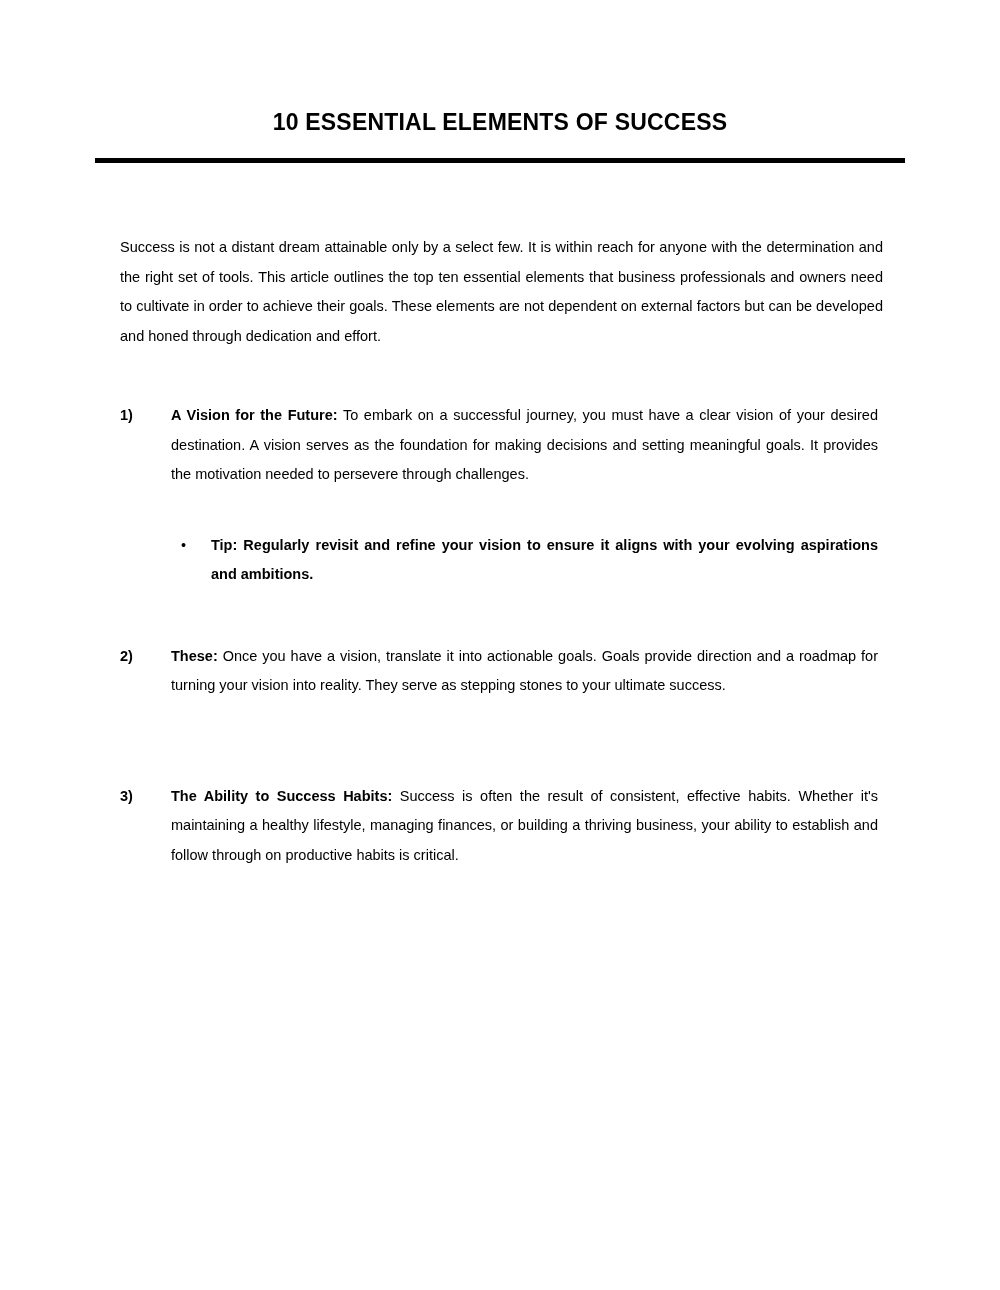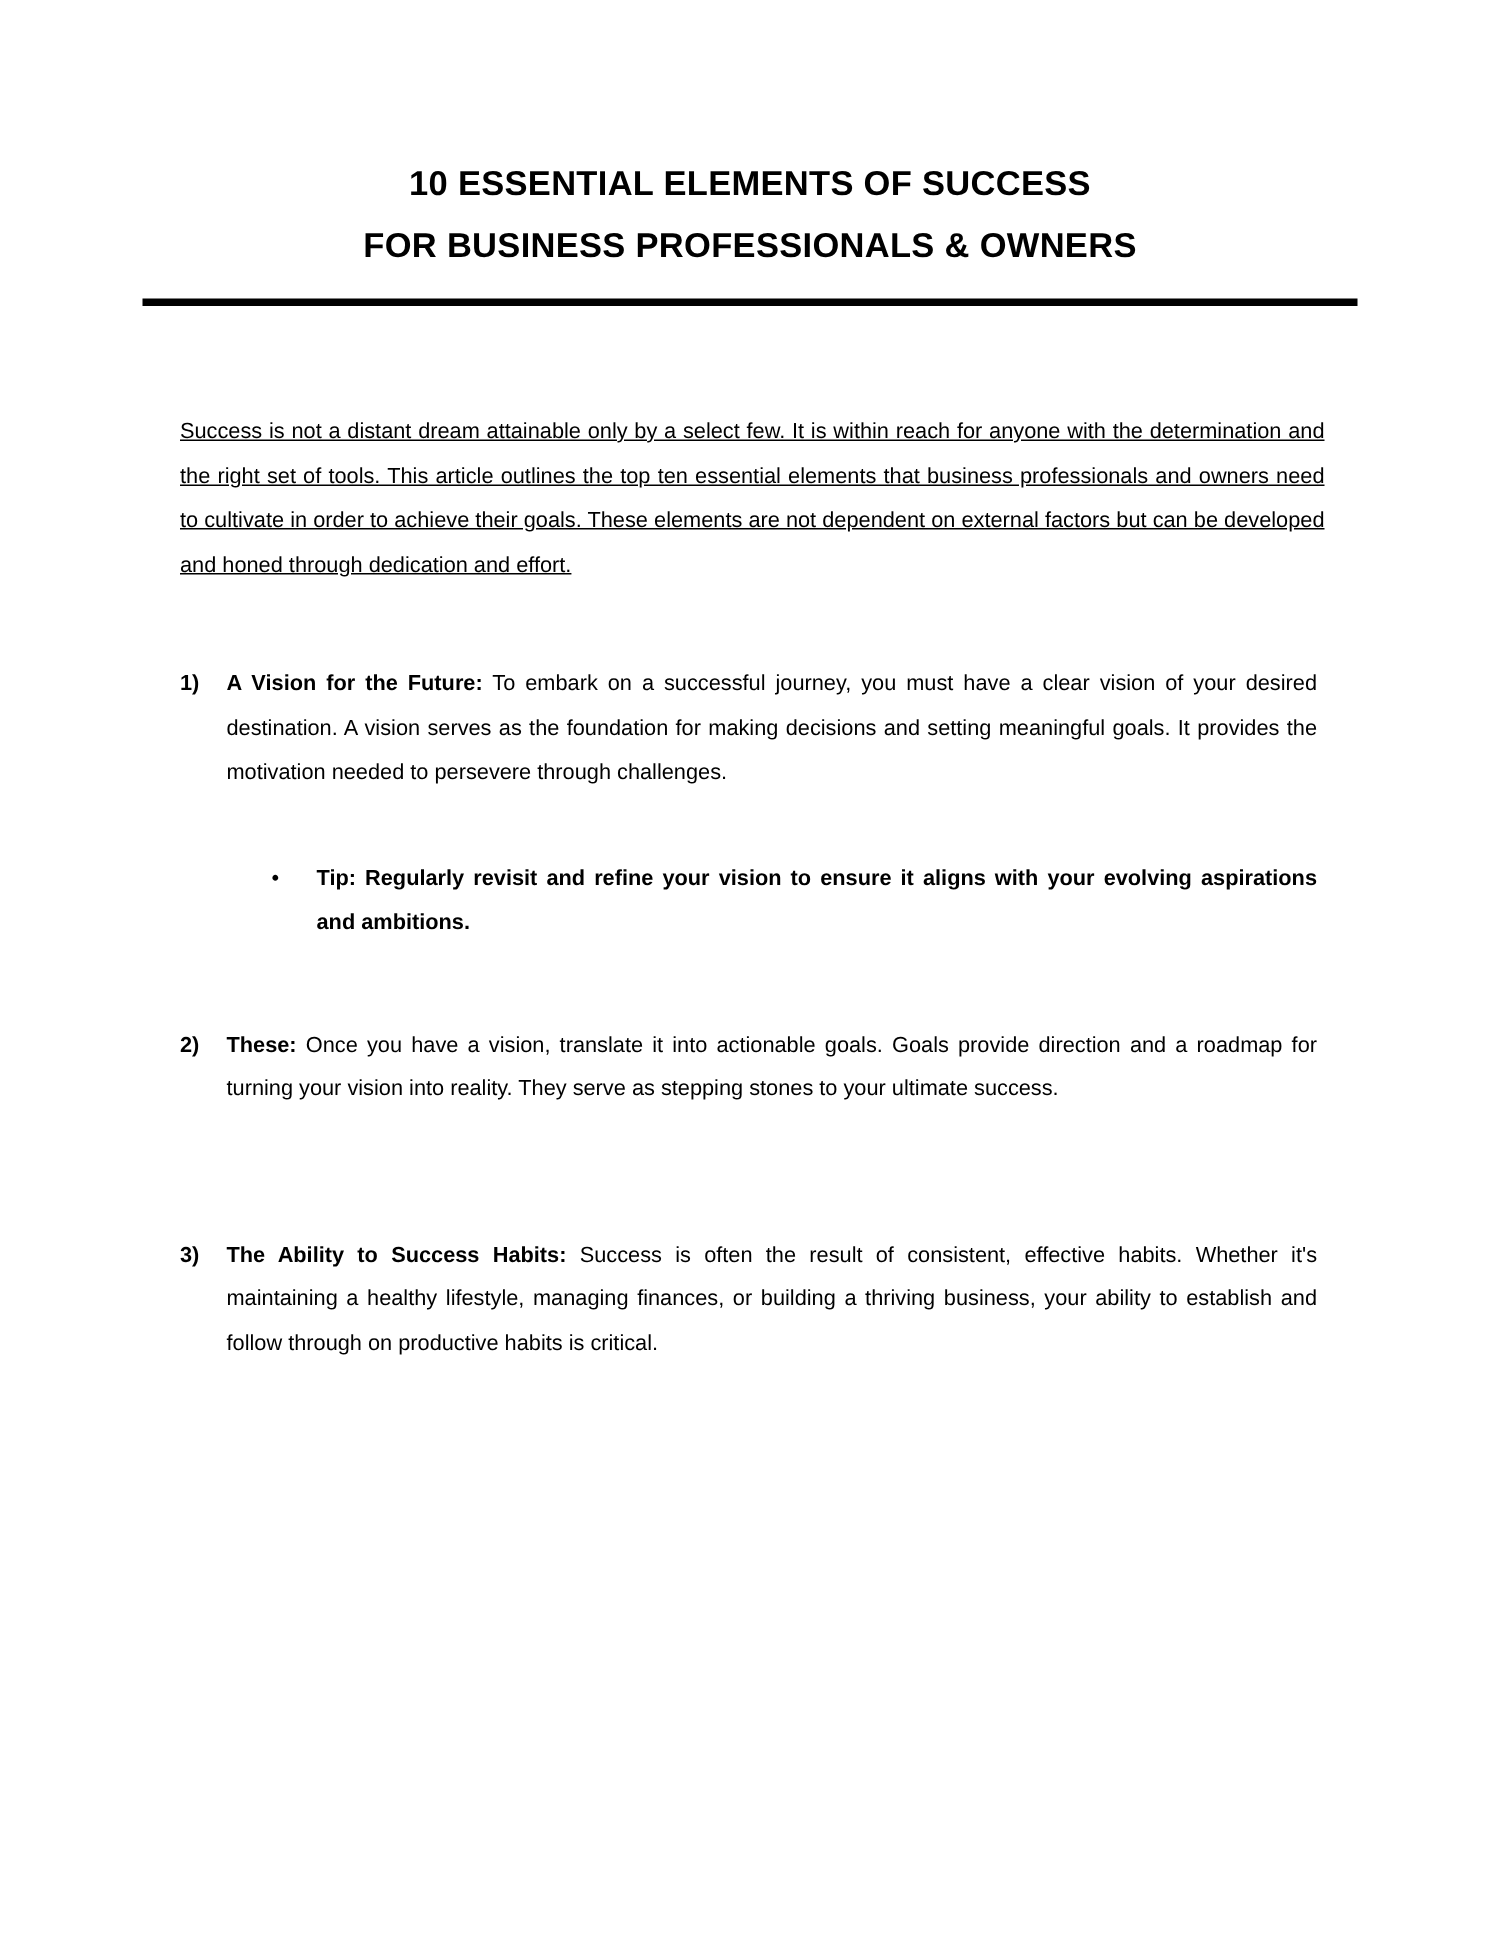--- a/index.html
+++ b/index.html
@@ -28,34 +28,34 @@
     background: #000000;
     margin: 15px 95px 0 95px;
   }
   .bodytext {
     font-size: 14.5px;
     line-height: 29.5px;
   }
   .intro {
     margin: 70px 117px 0 120px;
     text-align: justify;
-    text-decoration: underline;
   }
   .list-item {
     display: flex;
     margin: 0 122px 0 120px;
   }
   .list-item .num {
     font-weight: bold;
     width: 31px;
     flex-shrink: 0;
   }
   .list-item .item-text {
     flex: 1;
     text-align: justify;
+    margin-left: 20px;
   }
   .item-1 { margin-top: 50px; }
   .item-2 { margin-top: 52px; }
   .item-3 { margin-top: 81px; }
   .bullet-item {
     display: flex;
     margin: 41px 122px 0 181px;
   }
   .bullet-item .bullet-glyph {
     width: 30px;
@@ -75,21 +75,20 @@
     line-height: 29.5px;
   }
 </style>
 </head>
 <body>
 
 <div class="page">
 
   <h1 class="title">
     <span class="title-line">10 ESSENTIAL ELEMENTS OF SUCCESS</span>
-    <span class="title-line">FOR BUSINESS PROFESSIONALS &amp; OWNERS</span>
   </h1>
 
   <hr class="rule">
 
   <p class="intro bodytext">Success is not a distant dream attainable only by a select few. It is within reach for anyone with the determination and the right set of tools. This article outlines the top ten essential elements that business professionals and owners need to cultivate in order to achieve their goals. These elements are not dependent on external factors but can be developed and honed through dedication and effort.</p>
 
   <div class="list-item item-1 bodytext">
     <span class="num">1)</span>
     <p class="item-text"><strong>A Vision for the Future:</strong> <span>To embark on a successful journey, you must have a clear vision of your desired destination. A vision serves as the foundation for making decisions and setting meaningful goals. It provides the motivation needed to persevere through challenges.</span></p>
   </div>

